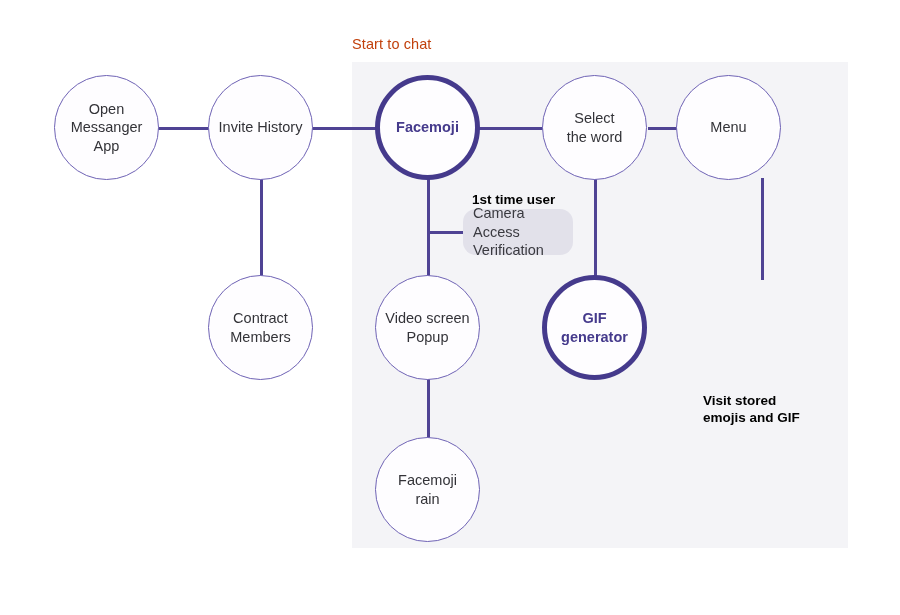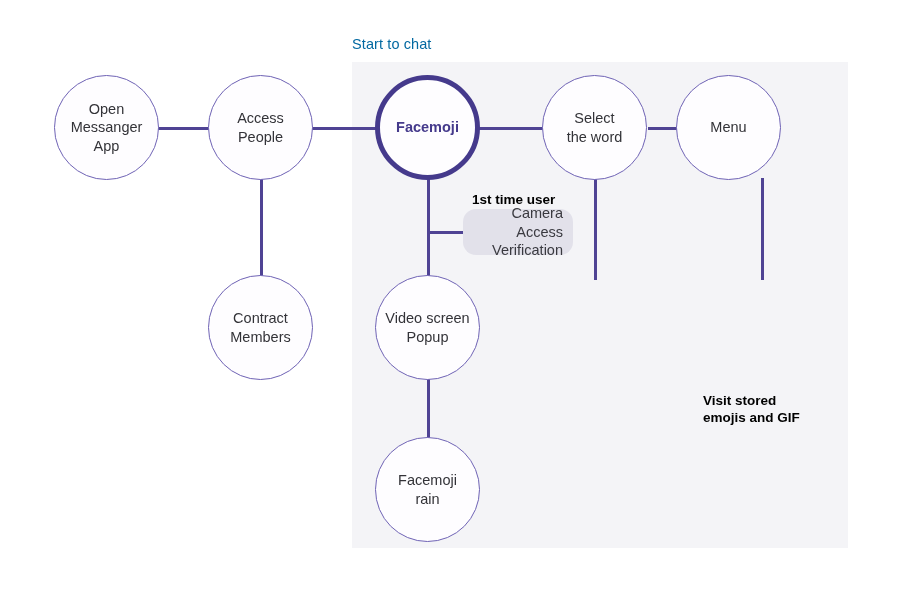--- a/index.html
+++ b/index.html
@@ -25,21 +25,21 @@
     top: 62px;
     width: 496px;
     height: 486px;
     background: #f4f4f7;
   }
   .panel-caption {
     position: absolute;
     left: 352px;
     top: 36px;
     font-size: 14.5px;
-    color: #0369a1;
+    color: #c2410c;
     letter-spacing: 0.1px;
     white-space: nowrap;
   }
   
   .edge {
     position: absolute;
     background: #4f4394;
   }
   .edge.h { height: 3px; }
   .edge.v { width: 3px; }
@@ -72,21 +72,21 @@
   }
   
   .boxnode {
     position: absolute;
     box-sizing: border-box;
     background: #e2e1ea;
     border-radius: 13px;
     display: flex;
     align-items: center;
     justify-content: center;
-    text-align: right;
+    text-align: left;
     z-index: 3;
   }
   .boxnode .label {
     font-size: 14.5px;
     line-height: 1.3;
     color: #3a3a40;
     white-space: pre-line;
     padding: 0 10px;
   }
   
@@ -129,21 +129,21 @@
 
   <div class="edge v" style="left:427px; top:377px; width:3px; height:62px;"></div>
 
   <div class="node" style="left:54px; top:75px; width:105px; height:105px;">
     <span class="label">Open
 Messanger
 App</span>
   </div>
 
   <div class="node" style="left:208px; top:75px; width:105px; height:105px;">
-    <span class="label">Access People</span>
+    <span class="label">Invite History</span>
   </div>
 
   <div class="node emphasis" style="left:375px; top:75px; width:105px; height:105px;">
     <span class="label">Facemoji</span>
   </div>
 
   <div class="node" style="left:542px; top:75px; width:105px; height:105px;align-items:center;">
     <span class="label">Select
 the word</span>
   </div>
@@ -155,20 +155,24 @@
   <div class="node" style="left:208px; top:275px; width:105px; height:105px;">
     <span class="label">Contract
 Members</span>
   </div>
 
   <div class="node" style="left:375px; top:275px; width:105px; height:105px;">
     <span class="label">Video screen
 Popup</span>
   </div>
 
+  <div class="node emphasis" style="left:542px; top:275px; width:105px; height:105px;">
+    <span class="label">GIF
+generator</span>
+  </div>
 
 
   <div class="node" style="left:375px; top:437px; width:105px; height:105px;">
     <span class="label">Facemoji
 rain</span>
   </div>
 
   <div class="boxnode" style="left:463px; top:209px; width:110px; height:46px;">
     <span class="label">Camera Access
 Verification</span>

